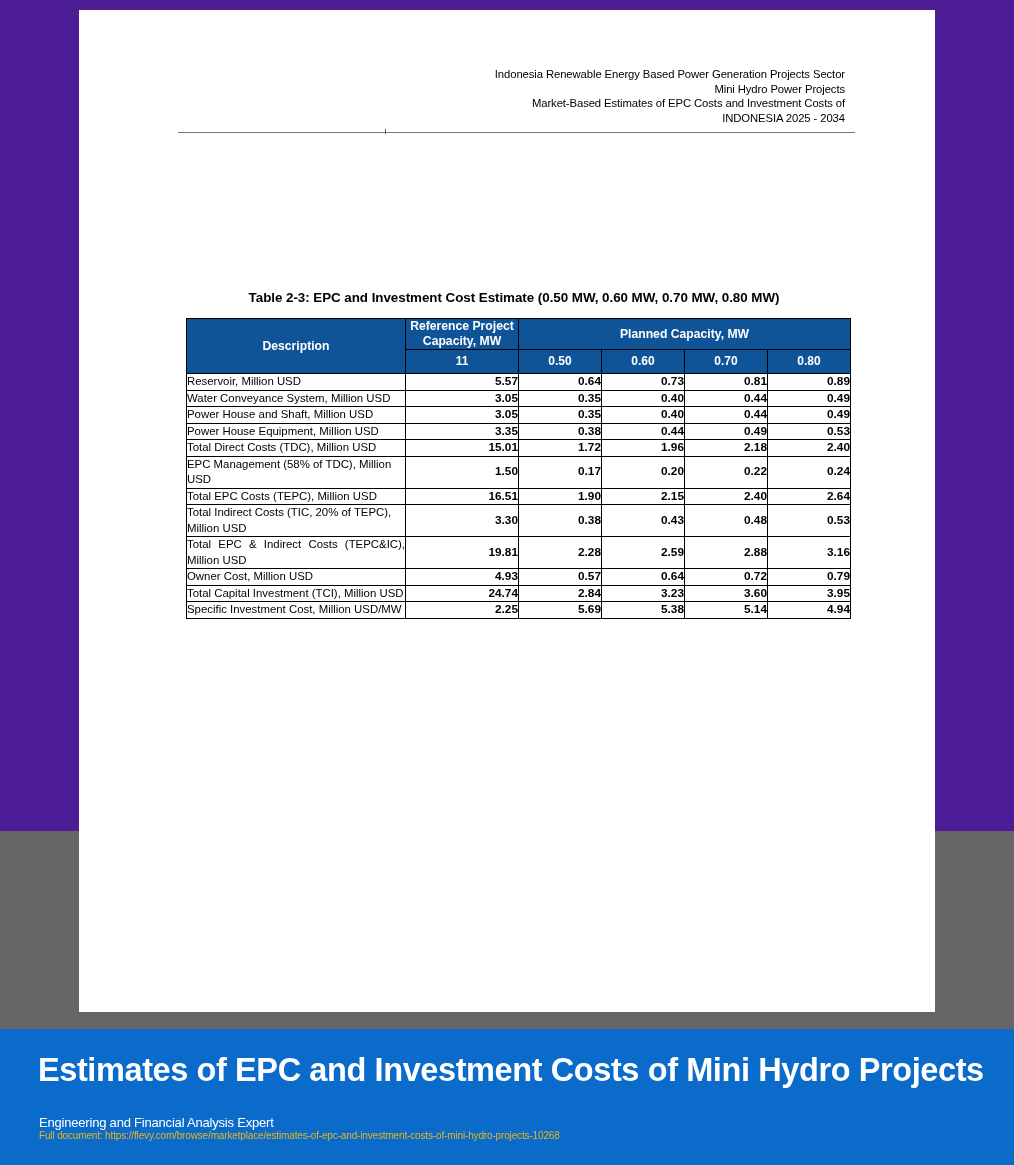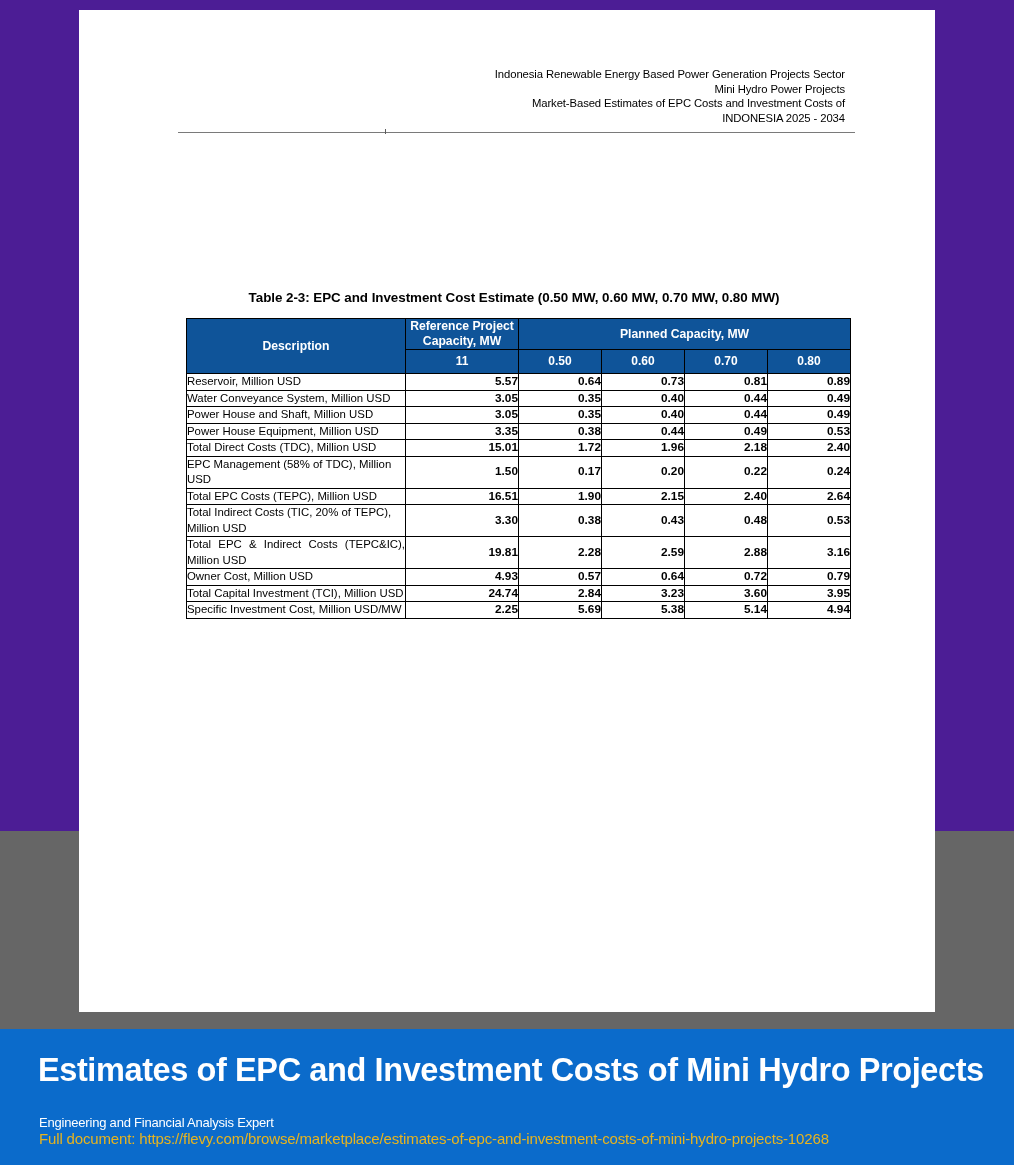--- a/index.html
+++ b/index.html
@@ -165,21 +165,21 @@
     top: 86px;
     font-size: 13px;
     color: #ffffff;
     white-space: nowrap;
     letter-spacing: -0.2px;
   }
   .banner-url {
     position: absolute;
     left: 39px;
     top: 1130px;
-    font-size: 15px;
+    font-size: 10px;
     color: #E8B41E;
     white-space: nowrap;
     letter-spacing: -0.15px;
   }
 </style>
 </head>
 <body>
 
 <div id="root">
 

